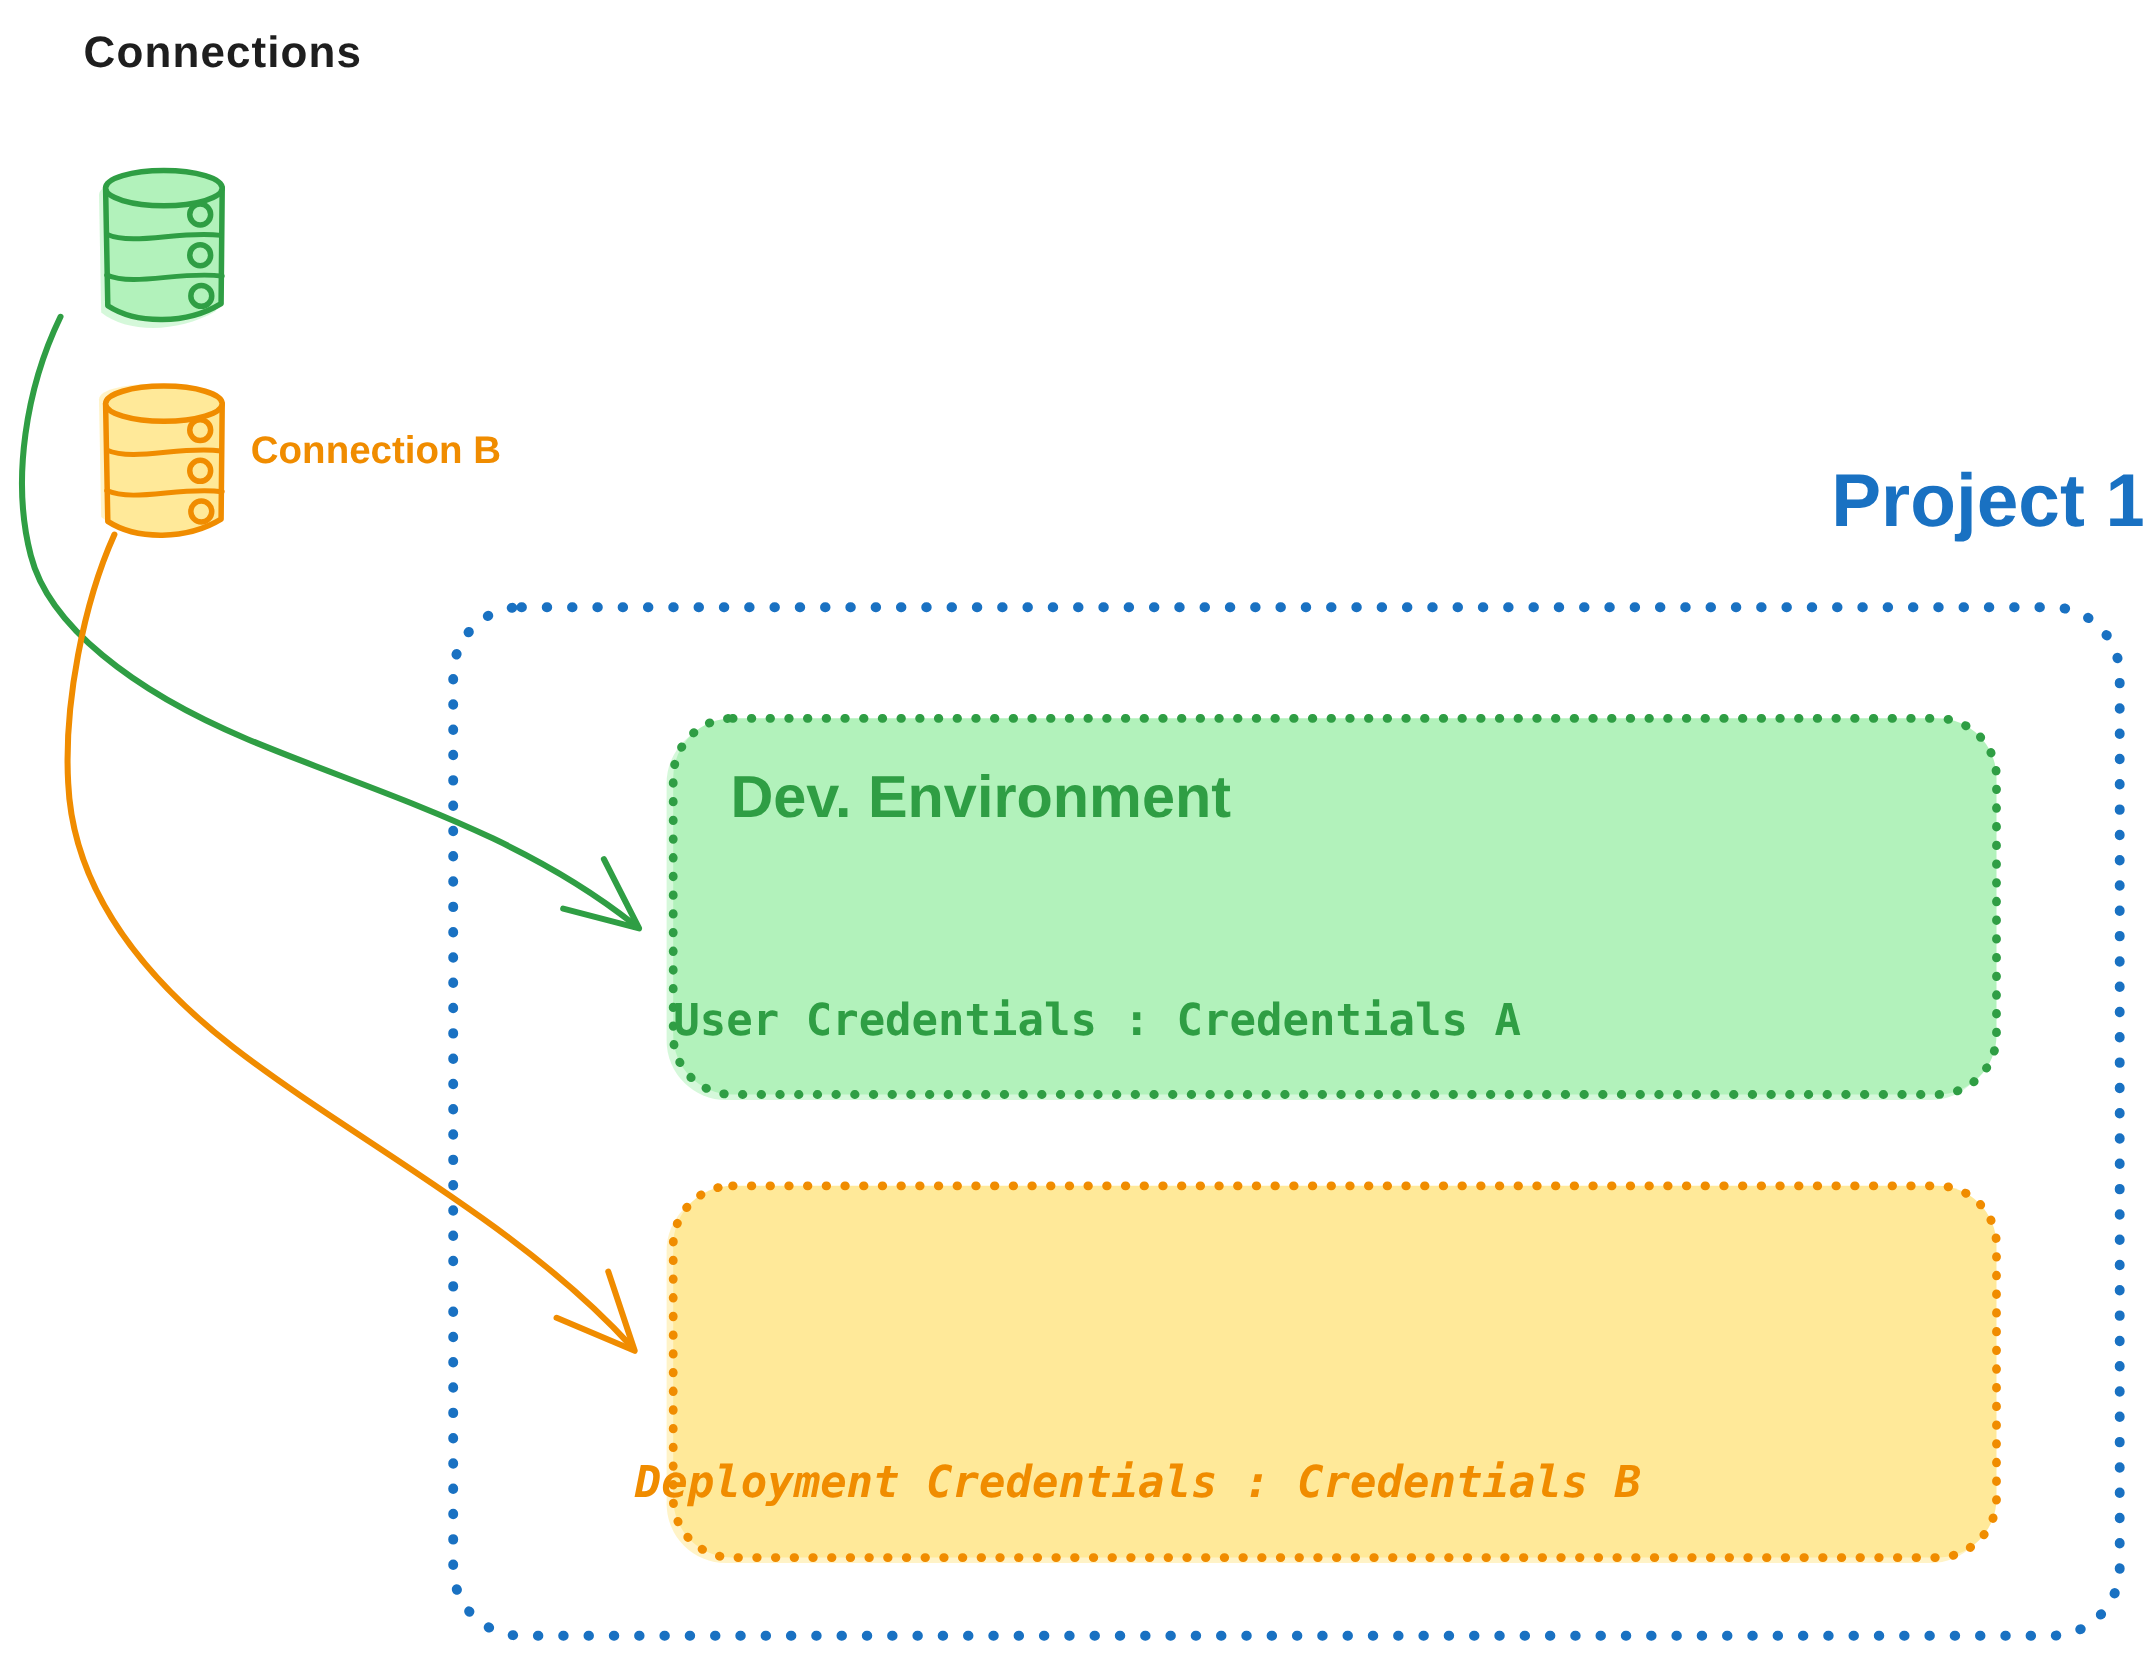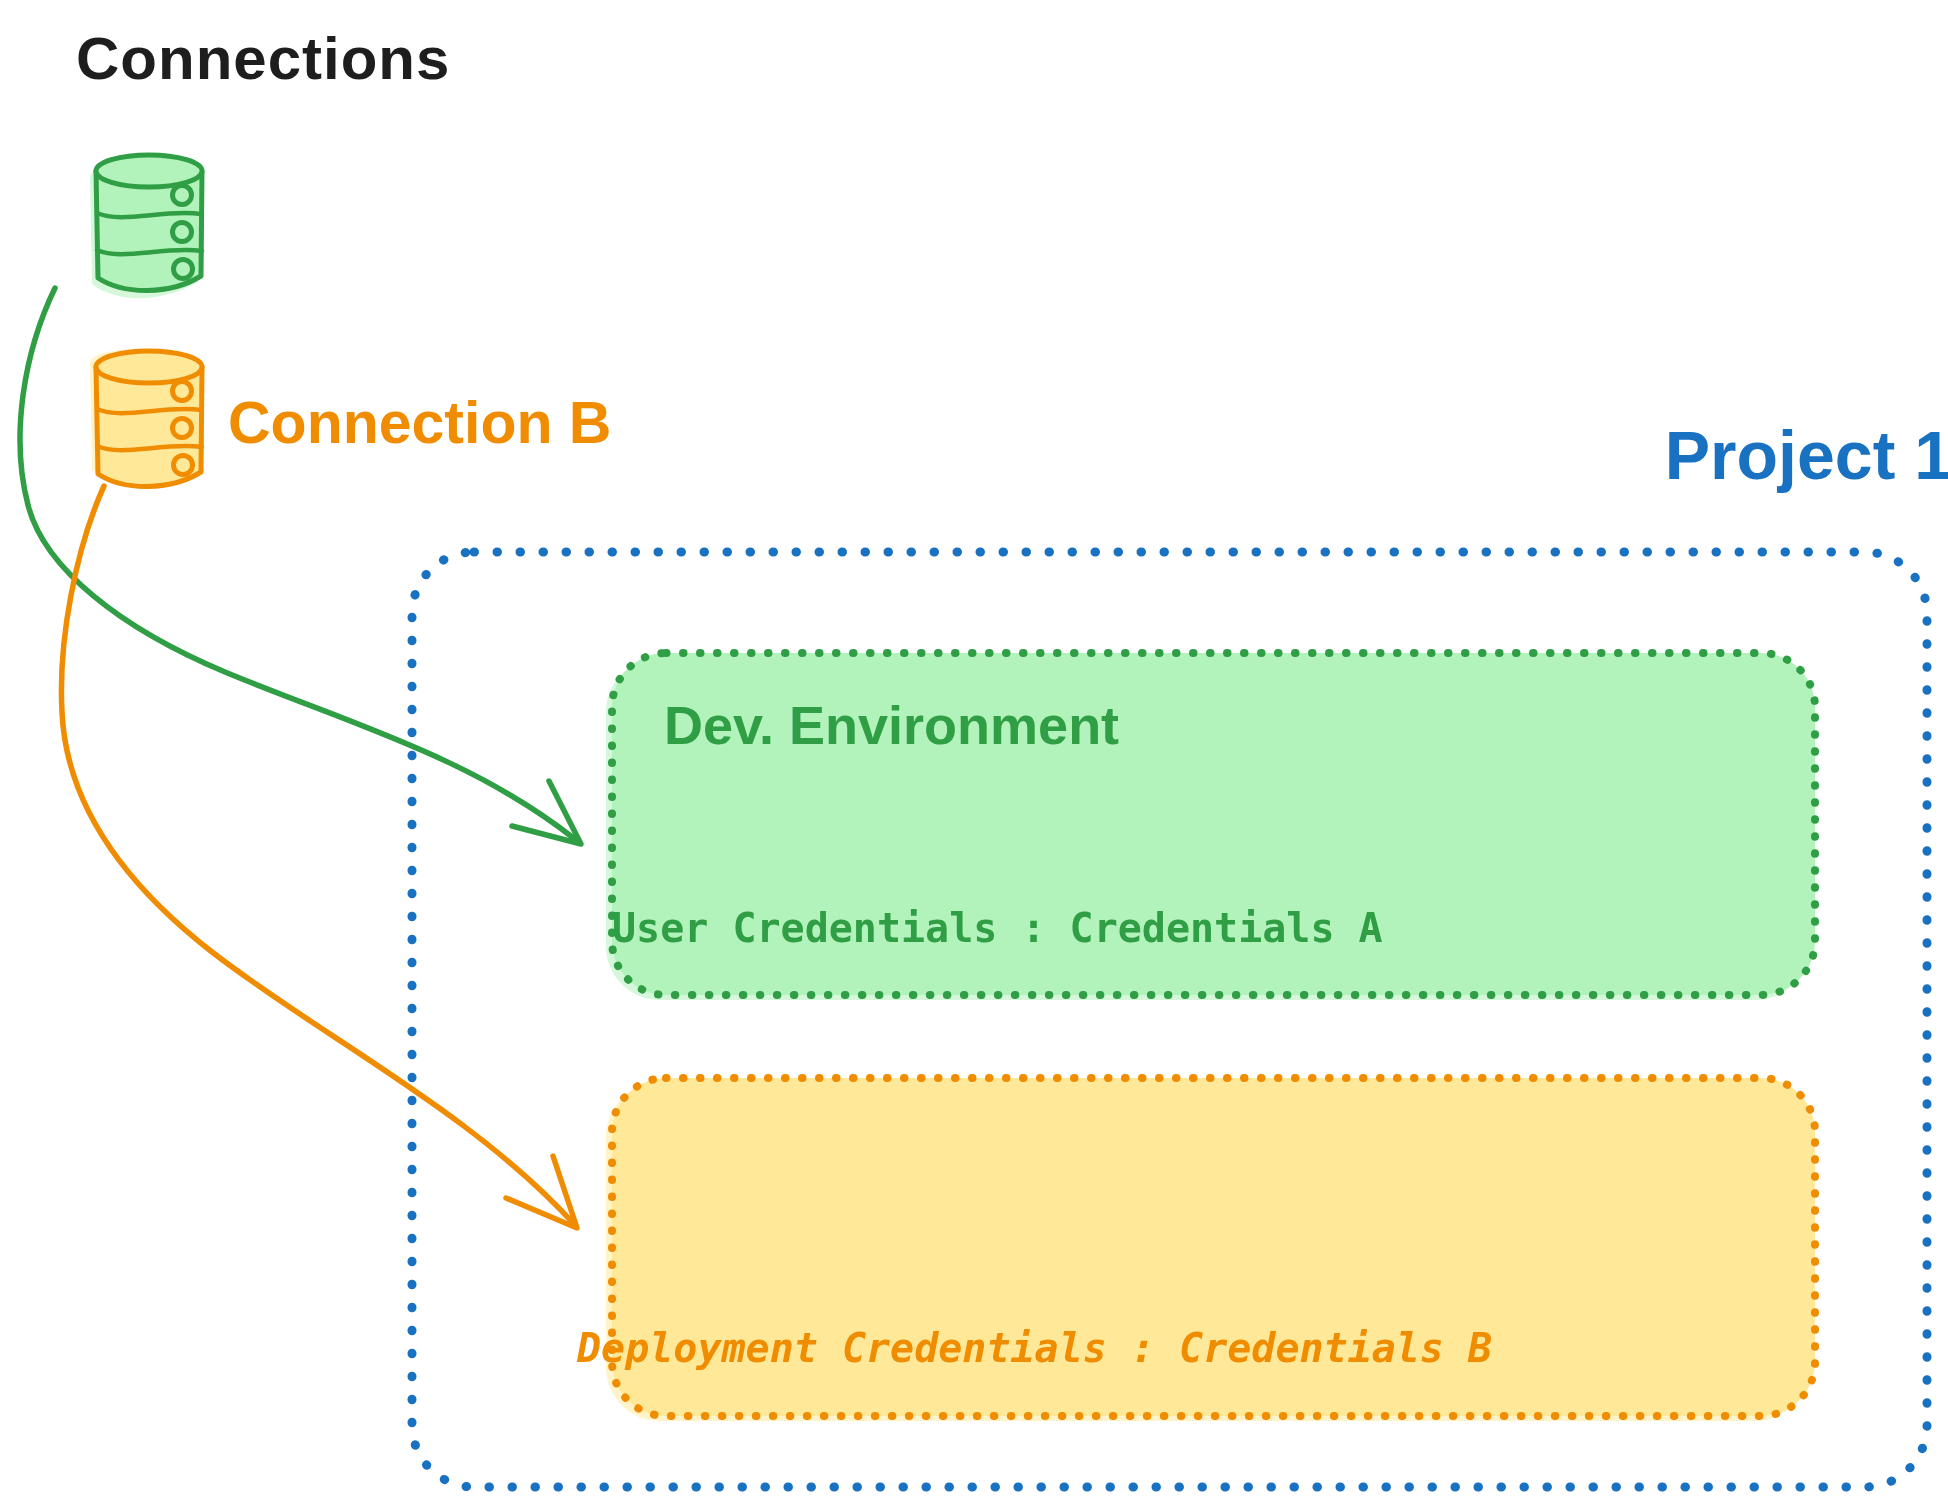--- a/index.html
+++ b/index.html
@@ -13,23 +13,23 @@
   html,body{margin:0;padding:0;background:#ffffff;}
   .canvas{
     position:relative;
     width:1948px;height:1506px;
     background:#ffffff;
     overflow:hidden;
     font-family:"Liberation Sans", sans-serif;
   }
   .canvas svg{position:absolute;left:0;top:0;}
   .label{position:absolute;white-space:nowrap;line-height:1.1;font-weight:700;}
-  .title-main{left:76px;top:26px;font-size:60px;color:var(--ink);letter-spacing:1px;}
+  .title-main{left:76px;top:26px;font-size:40px;color:var(--ink);letter-spacing:1px;}
   .conn-a-label{left:228px;top:190px;font-size:47px;color:var(--green);}
-  .conn-b-label{left:228px;top:391px;font-size:59px;color:var(--orange);}
+  .conn-b-label{left:228px;top:391px;font-size:35px;color:var(--orange);}
   .project-title{left:1532px;top:418px;width:420px;text-align:right;font-size:68px;color:var(--blue);}
   .env-title{font-size:54px;}
   .dev-title{left:664px;top:696px;color:var(--green);}
   .prod-title{left:664px;top:1116px;color:var(--orange);}
   .cred{
     position:absolute;text-align:left;white-space:nowrap;
     font-family:"DejaVu Sans Mono", monospace;
     font-weight:700;font-size:40px;line-height:1.1;
   }
   .dev-cred{left:612px;top:906px;width:1160px;color:var(--green);}

